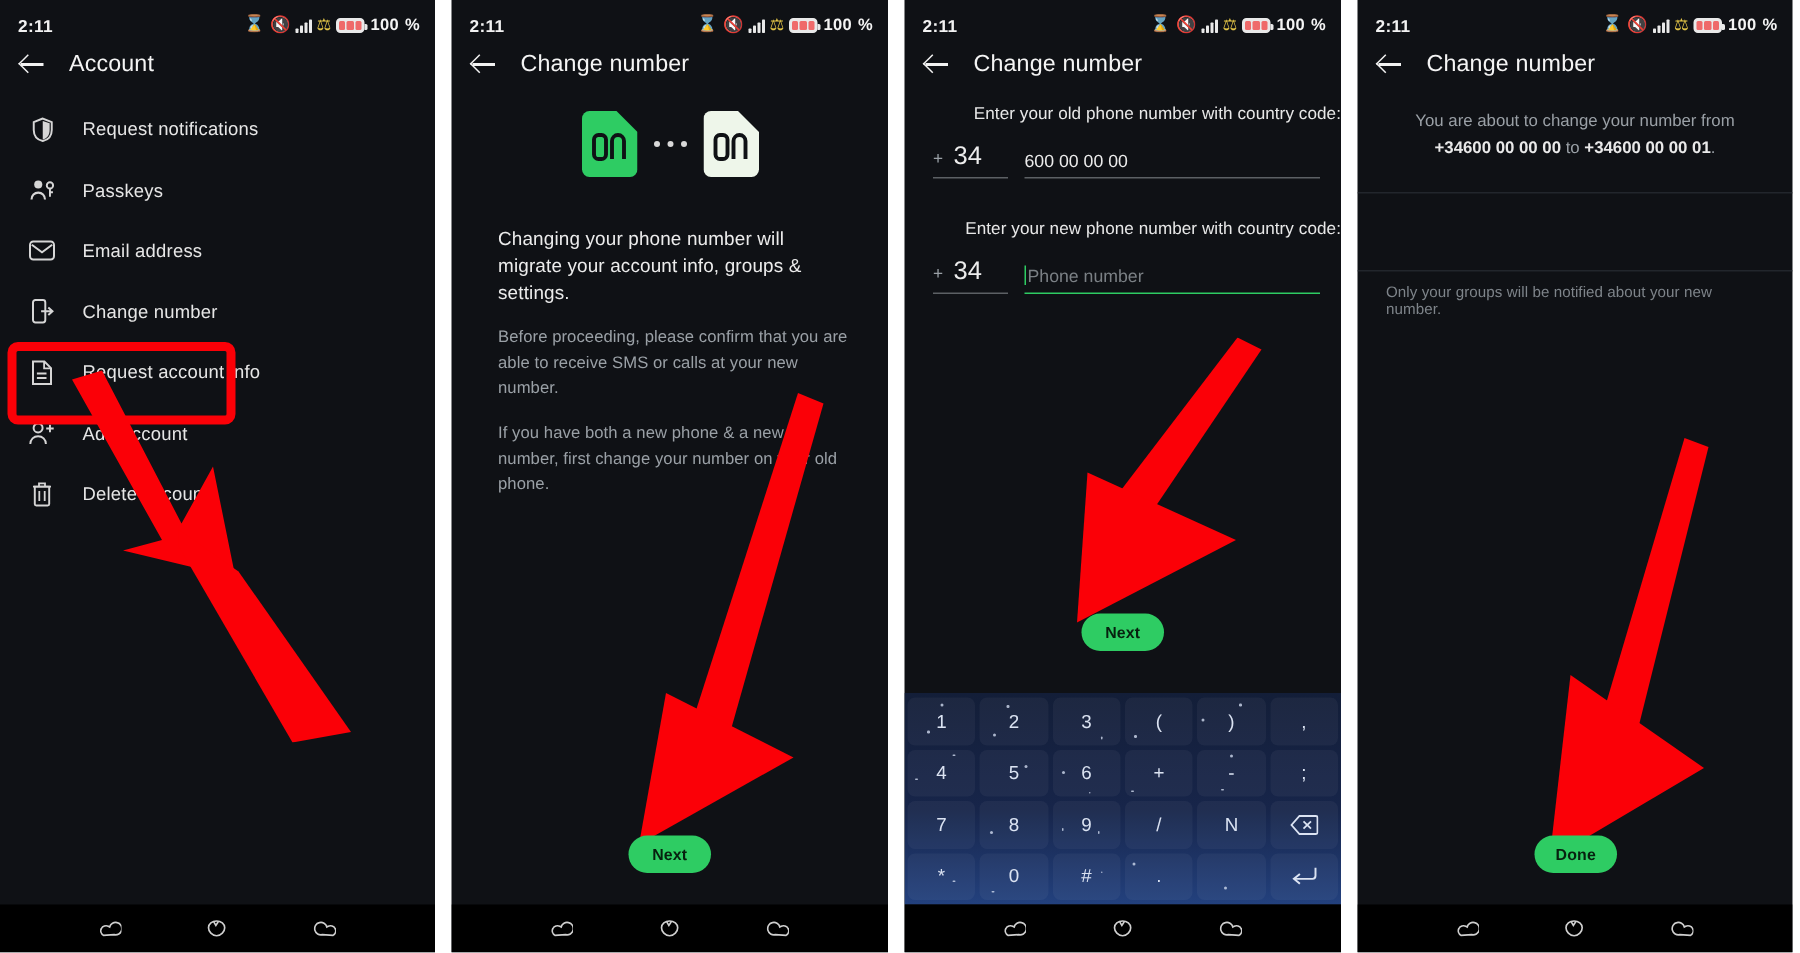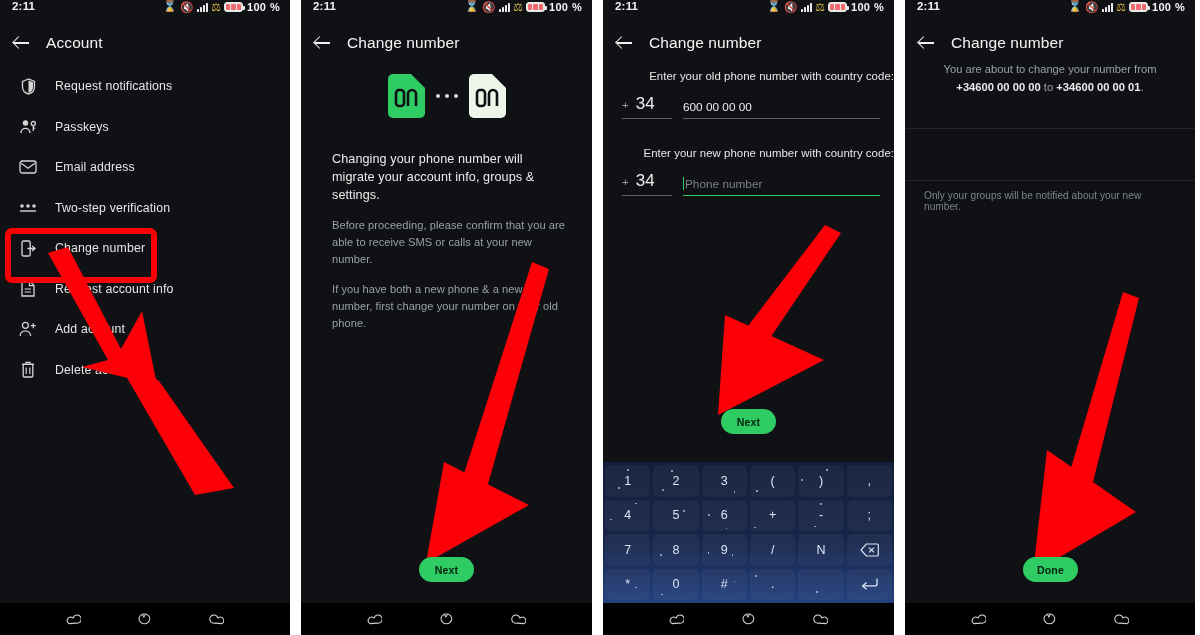--- a/index.html
+++ b/index.html
@@ -14,22 +14,22 @@
   }
   .p1{width:290px;}
   .gutter{flex:0 0 auto;width:11px;height:635px;background:#ffffff;}
   .p2{width:291px;}
   .p3{width:291px;}
   .p4{width:290px;}
 
   
   .statusbar{
     position:absolute;left:0;top:0;right:0;height:24px;
-    display:flex;align-items:flex-start;justify-content:space-between;
-    padding:0 10px 0 12px;box-sizing:border-box;
+    display:flex;align-items:flex-end;justify-content:space-between;
+    padding:12px 10px 0 12px;box-sizing:border-box;
     color:#f2f2f2;font-size:11.5px;font-weight:bold;letter-spacing:.2px;
   }
   .sb-right{display:flex;align-items:center;gap:3px;height:14px;}
   .sb-pct{font-size:11px;font-weight:bold;color:#f4f4f4;margin-left:1px;}
   .ic{display:inline-block;line-height:1;}
   .ic-hourglass{color:#d9c27a;font-size:11px;transform:translateY(-1px);}
   .ic-mute{color:#e6e6e6;font-size:11px;}
   .bars{display:flex;align-items:flex-end;gap:1px;height:9px;}
   .bars i{display:block;width:2px;background:#e9e9e9;border-radius:.5px;}
   .bars i:nth-child(1){height:3px}.bars i:nth-child(2){height:5px}
@@ -119,21 +119,21 @@
   .key{
     border-radius:5px;display:flex;align-items:center;justify-content:center;
     color:#dbe3f2;font-size:12.5px;cursor:pointer;position:relative;overflow:hidden;
     background:rgba(255,255,255,.045);
   }
   .key.wide{font-size:13px;}
   .star{position:absolute;background:#cfd9ee;border-radius:50%;opacity:.8;}
 
   
   .confirm{
-    position:absolute;left:24px;right:24px;top:60px;text-align:center;
+    position:absolute;left:24px;right:24px;top:72px;text-align:center;
     color:#9aa0a6;font-size:11.2px;line-height:18px;
   }
   .confirm b{color:#e9e9e9;}
   .divline{position:absolute;left:0;right:0;height:1px;background:#22262c;}
   .notifyrow{
     position:absolute;left:0;right:0;top:140px;height:32px;display:flex;align-items:center;
     justify-content:space-between;padding:0 19px;box-sizing:border-box;
   }
   .notifyrow .nl{color:#ececec;font-size:11.8px;}
   .toggle{
@@ -213,31 +213,20 @@
       <div class="row">
         <span class="ico">
           <svg width="18" height="14" viewBox="0 0 18 14">
               <rect x="1" y="1" width="16" height="12" rx="2.2" fill="none" stroke="#d6d6d6" stroke-width="1.3"></rect>
               <path d="M2.2 3.2 9 8.2l6.8-5" fill="none" stroke="#d6d6d6" stroke-width="1.3"></path>
             </svg>
         </span>
         <span class="lbl">Email address</span>
       </div>
 
-      <div class="row">
-        <span class="ico">
-          <svg width="18" height="12" viewBox="0 0 18 12">
-              <circle cx="3" cy="4" r="1.8" fill="#d6d6d6"></circle>
-              <circle cx="9" cy="4" r="1.8" fill="#d6d6d6"></circle>
-              <circle cx="15" cy="4" r="1.8" fill="#d6d6d6"></circle>
-              <rect x="1" y="8.3" width="16" height="1.4" fill="#d6d6d6"></rect>
-            </svg>
-        </span>
-        <span class="lbl">Two-step verification</span>
-      </div>
 
       <div class="row">
         <span class="ico">
           <svg width="15" height="17" viewBox="0 0 15 17">
               <rect x="1" y="1" width="8.2" height="15" rx="1.6" fill="none" stroke="#d6d6d6" stroke-width="1.3"></rect>
               <path d="M6.4 8.5h7.4M11.2 6 14 8.5 11.2 11" fill="none" stroke="#d6d6d6" stroke-width="1.3"></path>
             </svg>
         </span>
         <span class="lbl">Change number</span>
       </div>

